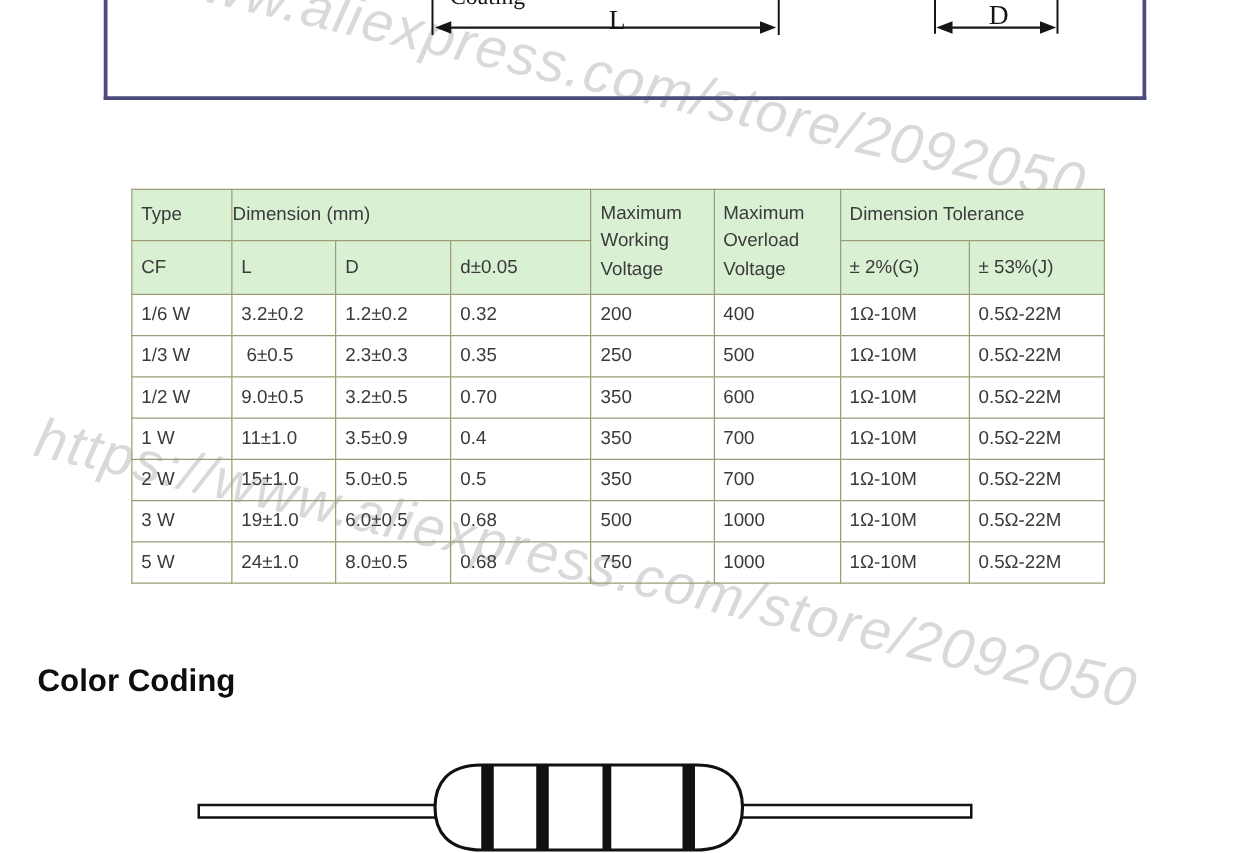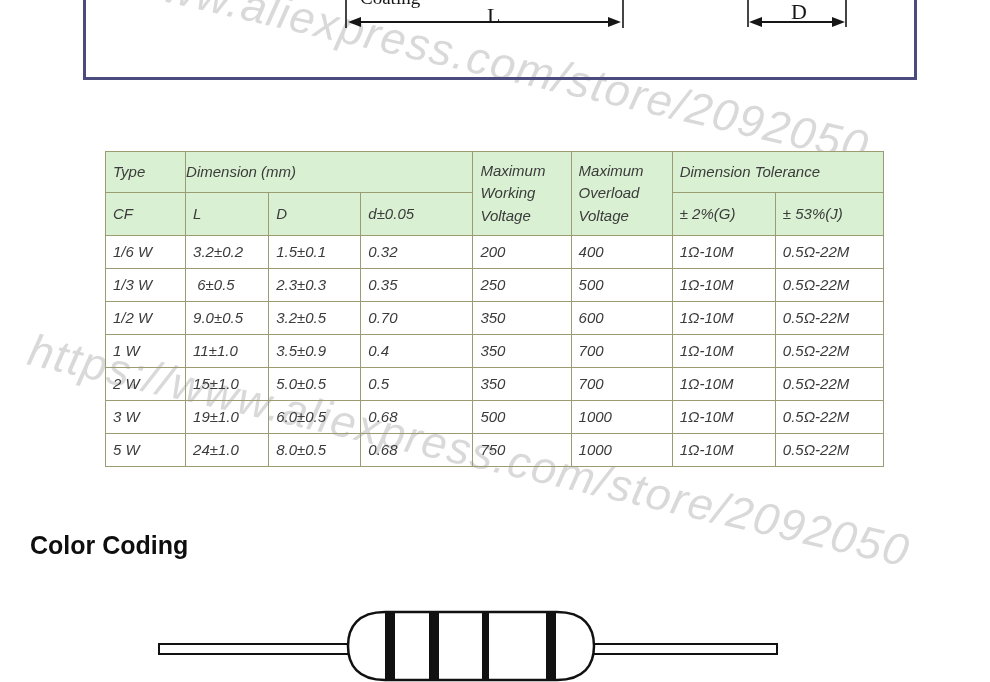--- a/index.html
+++ b/index.html
@@ -22,21 +22,21 @@
   .diag-label{position:absolute;z-index:4;color:#161616;
               font-family:"Liberation Serif",serif;}
   #coating-label{left:360px;top:-13px;font-size:19px;}
   #l-label{left:487px;top:3px;font-size:22px;}
   #d-label{left:791px;top:-1px;font-size:22px;}
   #diagram-caption{left:340px;top:45px;font-size:20px;letter-spacing:1px;}
 
   
   #spec-table{position:absolute;left:105px;top:151px;z-index:2;
               border-collapse:collapse;table-layout:fixed;width:779px;
-              font-size:15px;color:#3b3b3b;font-style:italic;}
+              font-size:15px;color:#3b3b3b;}
   #spec-table th,#spec-table td{border:1px solid #9c9c74;font-weight:normal;
               text-align:left;padding:0 0 0 7px;vertical-align:middle;
               line-height:1.5;}
   #spec-table thead th{background:#d9f0d3;}
   #spec-table .hr1 th{height:40px;}
   #spec-table .hr2 th{height:42px;}
   #spec-table tbody td{height:32px;background:transparent;margin-left:16px;}
   #spec-table th.center{padding-left:0;}
 
   
@@ -106,21 +106,21 @@
         <th>D</th>
         <th>d±0.05</th>
         <th>± 2%(G)</th>
         <th>± 53%(J)</th>
       </tr>
     </thead>
     <tbody>
         <tr>
           <td>1/6 W</td>
           <td>3.2±0.2</td>
-          <td>1.5±0.1</td>
+          <td>1.2±0.2</td>
           <td>0.32</td>
           <td>200</td>
           <td>400</td>
           <td>1Ω-10M</td>
           <td>0.5Ω-22M</td>
         </tr>
         <tr>
           <td>1/3 W</td>
           <td>&nbsp;6±0.5</td>
           <td>2.3±0.3</td>

